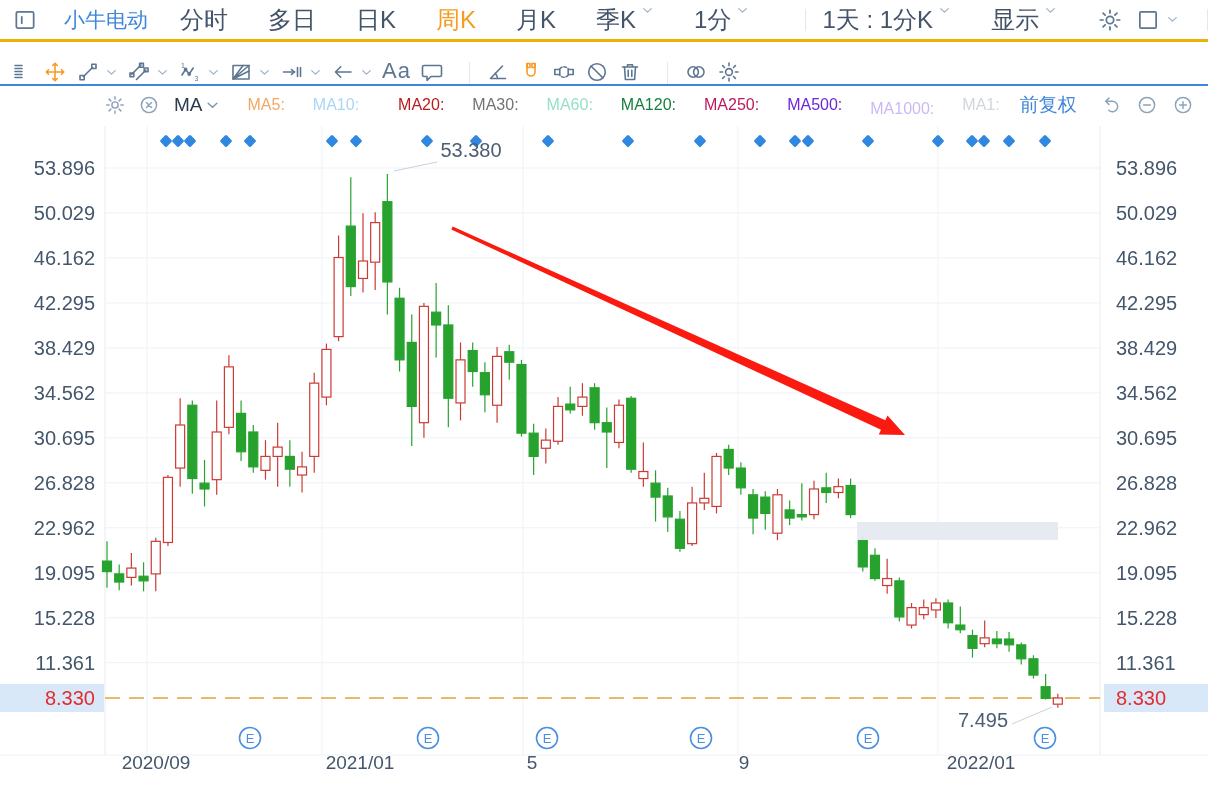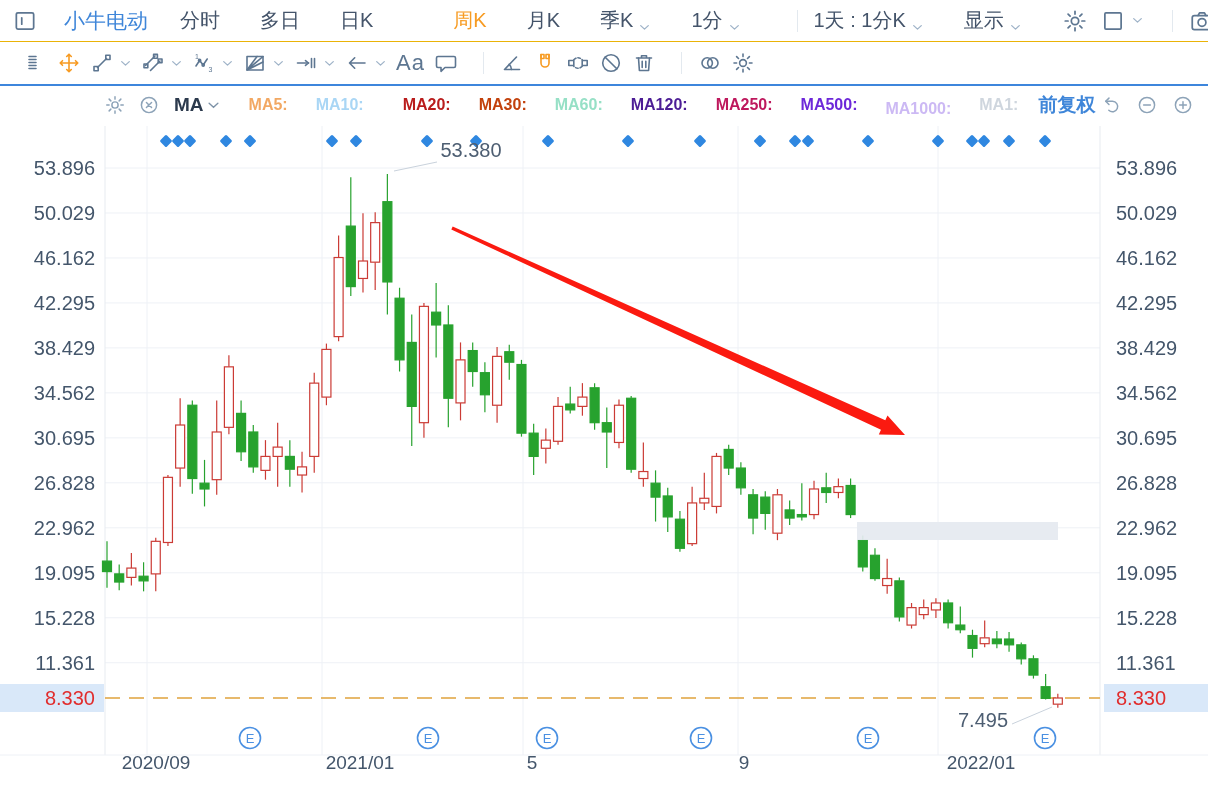--- a/index.html
+++ b/index.html
@@ -1,33 +1,33 @@
 <!DOCTYPE html>
 <html><head>
 <meta charset="utf-8">
 <style>
   html,body{margin:0;padding:0;background:#fff;width:1208px;height:786px;overflow:hidden;
     font-family:"Liberation Sans","DejaVu Sans",sans-serif;-webkit-font-smoothing:antialiased;}
   .tb{display:flex;align-items:center;background:#fff;box-sizing:border-box;}
-  .tb1{height:42px;padding:0 10px 0 12px;border-bottom:1px solid #eab308;}
-  .tb2{height:42px;padding:0 10px 0 24px;}
+  .tb1{height:42px;padding:0 10px 0 12px;border-bottom:3px solid #eab308;}
+  .tb2{height:42px;padding:0 10px 0 10px;align-items:flex-end;}
   .blueline{height:2px;background:#3d86dc;width:100%;}
   .symbol{color:#3f86d9;font-size:21px;margin:0 6px 0 26px;cursor:pointer;white-space:nowrap;}
   .tabs{display:flex;align-items:center;margin-left:26px;}
-  .tab{font-size:20px;color:#44546a;margin-right:40px;cursor:pointer;display:flex;align-items:flex-end;white-space:nowrap;}
-  .tab.active{color:#f79b22;margin-left:40px;}
+  .tab{font-size:24px;color:#44546a;margin-right:40px;cursor:pointer;display:flex;align-items:flex-start;white-space:nowrap;}
+  .tab.active{color:#f79b22;}
   .chev{margin-left:5px;display:inline-flex;}
   .vsep{width:1px;height:22px;background:#e3e9ef;margin:0 16px;}
   .t1right{display:flex;align-items:center;margin-left:auto;}
   .ic{display:inline-flex;align-items:center;justify-content:center;cursor:pointer;color:#5d7691;}
   .ic.orange{color:#f79b22;}
   .ic.mut{color:#8da3b8;}
   .txtic{font-size:21px;color:#5d7691;letter-spacing:1px;cursor:pointer;}
   .tool{display:flex;align-items:center;margin-right:9px;cursor:pointer;}
-  .marow{height:38px;display:flex;align-items:center;background:#fff;padding:0 14px 0 104px;box-sizing:border-box;font-weight:bold;}
+  .marow{height:38px;display:flex;align-items:center;background:#fff;padding:0 14px 0 104px;box-sizing:border-box;}
   .maname{font-size:19px;color:#2c3a4d;margin:0 2px 0 14px;}
   .mait{font-size:16px;margin-left:28px;white-space:nowrap;}
   .fuquan{font-size:19px;color:#3f86d9;margin-left:20px;cursor:pointer;white-space:nowrap;}
   .maright{margin-left:auto;display:flex;align-items:center;gap:14px;}
   .chartwrap{position:absolute;left:0;top:126px;width:1208px;height:660px;}
   svg text{font-family:"Liberation Sans","DejaVu Sans",sans-serif;}
 </style>
 </head>
 <body>
 
@@ -321,23 +321,23 @@
   <span class="maname">MA</span>
   <span class="ic mut" id="maChev">
       <svg width="15" height="15" viewBox="0 0 24 24" fill="none" stroke="#7e93a8" stroke-width="2.2" stroke-linecap="round">
         <path d="M5 8.5l7 6.5 7-6.5"></path>
       </svg>
     </span>
   <span id="maItems" style="display:flex;align-items:center">
       <span class="mait" style="color: rgb(242, 168, 99);">MA5:</span>
       <span class="mait" style="color: rgb(169, 214, 245);">MA10:</span>
       <span class="mait" style="color: #b91c1c; margin-left: 39px;">MA20:</span>
-      <span class="mait" style="color: #c2410c;">MA30:</span>
+      <span class="mait" style="color: #737373;">MA30:</span>
       <span class="mait" style="color: rgb(150, 224, 198);">MA60:</span>
-      <span class="mait" style="color: #4c1d95;">MA120:</span>
+      <span class="mait" style="color: #15803d;">MA120:</span>
       <span class="mait" style="color: #be185d;">MA250:</span>
       <span class="mait" style="color: #6d28d9;">MA500:</span>
       <span class="mait" style="color: rgb(204, 185, 244); margin-top: 8px;">MA1000:</span>
       <span class="mait" style="color: rgb(207, 214, 222);">MA1:</span>
     </span>
   <span class="fuquan">前复权</span>
   <span class="maright">
     <span class="ic mut" id="icUndo">
         <svg width="22" height="22" viewBox="0 0 24 24" fill="none" stroke="currentColor" stroke-width="1.6" stroke-linecap="round" stroke-linejoin="round">
           <path d="M9.8 4.5L6.2 8l3.6 3.5"></path>

